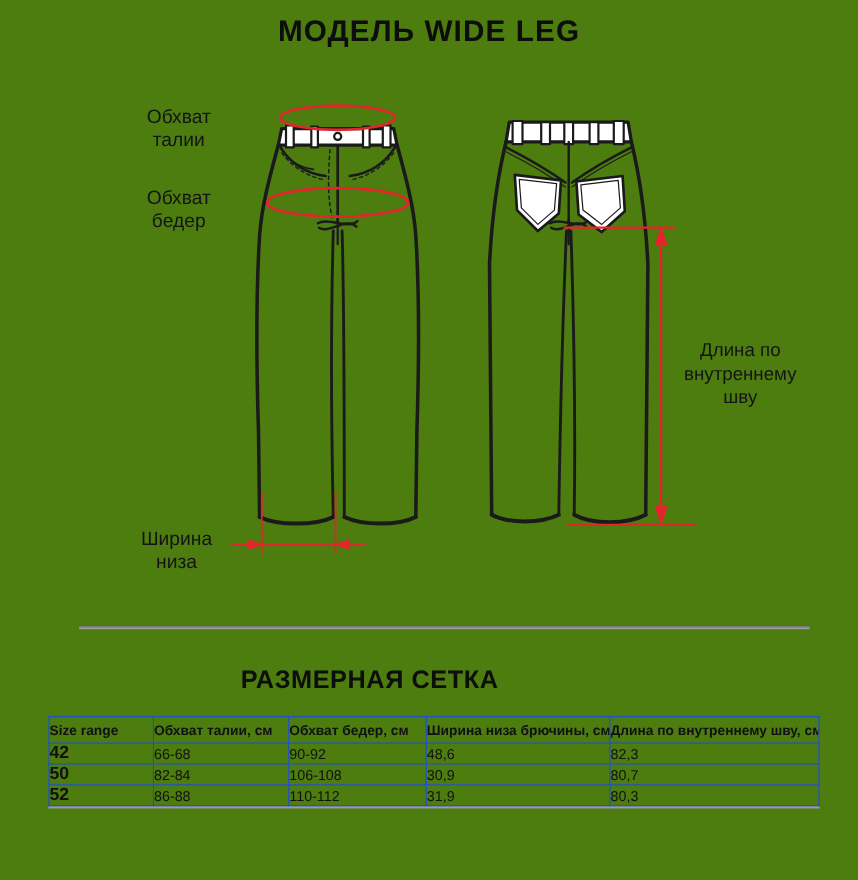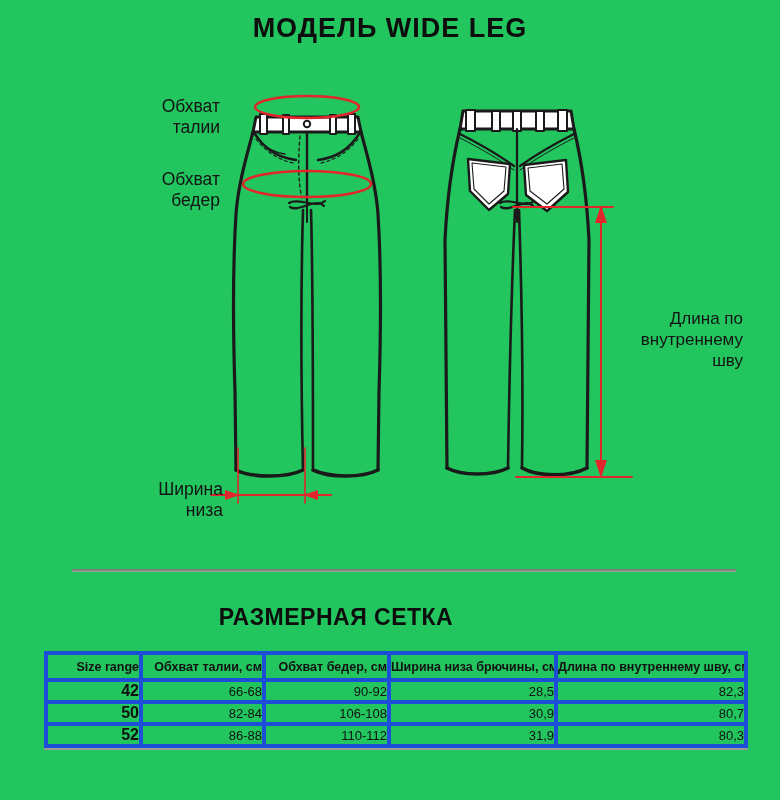--- a/index.html
+++ b/index.html
@@ -1,57 +1,57 @@
 <!DOCTYPE html>
 <html style="--red: #e2262b; --ink: #1a1a1a;"><head>
 <meta charset="utf-8">
 <style>
   :root{
     --red:#e2262b;
     --ink:#1a1a1a;
   }
   html,body{margin:0;padding:0;background:#fff;}
   body{font-family:"Liberation Sans", sans-serif; color:#111;}
-  .canvas{position:relative;width:780px;height:800px;background:#22c55e;overflow:hidden;}
+  .canvas{position:relative;width:780px;height:800px;background:#4d7c0f;overflow:hidden;}
 
   .page-title{
     position:absolute;top:13px;left:0;width:780px;
     text-align:center;font-size:27px;font-weight:700;letter-spacing:1px;
     color:#0d0d0d;margin:0;
   }
   .section-title{
     position:absolute;top:604px;left:0;width:672px;
     text-align:center;font-size:23px;font-weight:700;letter-spacing:0.5px;
     color:#0d0d0d;margin:0;
   }
 
   .diagram-svg{position:absolute;top:0;left:0;}
 
   .diagram-label{
-    position:absolute;text-align:right;
+    position:absolute;text-align:center;
     font-size:17.5px;line-height:21px;color:#141414;
     white-space:pre-line;
   }
   .label-waist{left:105px;top:96px;width:115px;}
   .label-hips{left:105px;top:169px;width:115px;}
   .label-hem{left:98px;top:479px;width:125px;}
   .label-inseam{left:603px;top:308px;width:140px;font-size:17px;}
 
   .divider{
     position:absolute;top:569px;left:72px;width:664px;height:3px;
     background:linear-gradient(#6f6f6f,#a8a8a8);
   }
 
   .table-wrap{position:absolute;top:651px;left:44px;width:700px;}
   table.size-table{
     width:700px;border-collapse:collapse;table-layout:fixed;
     box-shadow:0 2px 0 #9b9b9b;
   }
   .size-table th,.size-table td{
-    border:4px solid #1d4ed8;text-align:right;vertical-align:middle;padding:0;
+    border:1px solid #1d4ed8;text-align:left;vertical-align:middle;padding:0;
     overflow:hidden;white-space:nowrap;
   }
   .size-table th{height:23px;font-size:12.5px;font-weight:700;}
   .size-table td{height:17px;font-size:13px;font-weight:400;}
   .size-table td.size-cell{font-weight:700;font-size:16px;}
 
   
   .ink{stroke:var(--ink);fill:none;stroke-linecap:round;stroke-linejoin:round;}
   .ink-fill{stroke:var(--ink);fill:#fff;stroke-linejoin:round;}
   .red{stroke:var(--red);fill:none;stroke-linecap:round;}
@@ -192,21 +192,21 @@
             <th>Обхват бедер, см</th>
             <th>Ширина низа брючины, см</th>
             <th>Длина по внутреннему шву, см</th>
           </tr>
         </thead>
       <tbody>
           <tr>
             <td class="size-cell">42</td>
             <td>66-68</td>
             <td>90-92</td>
-            <td>28,5</td>
+            <td>48,6</td>
             <td>82,3</td>
           </tr>
           <tr>
             <td class="size-cell">50</td>
             <td>82-84</td>
             <td>106-108</td>
             <td>30,9</td>
             <td>80,7</td>
           </tr>
           <tr>

